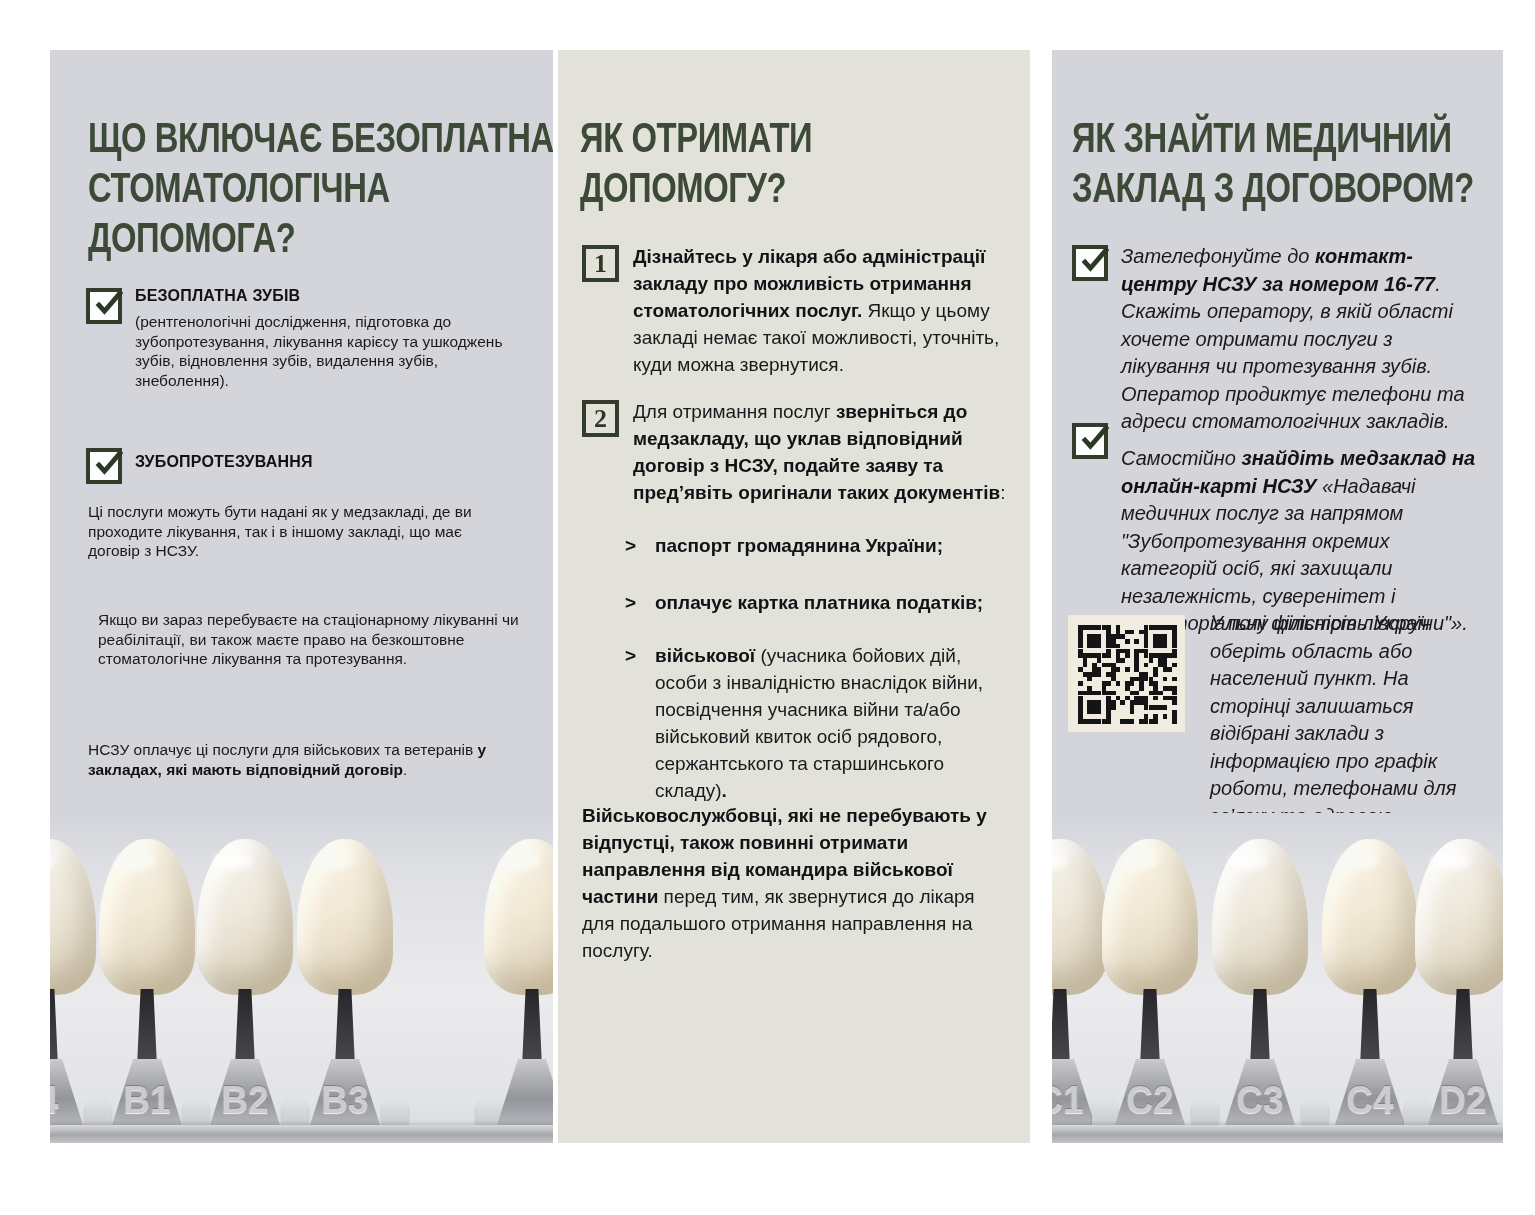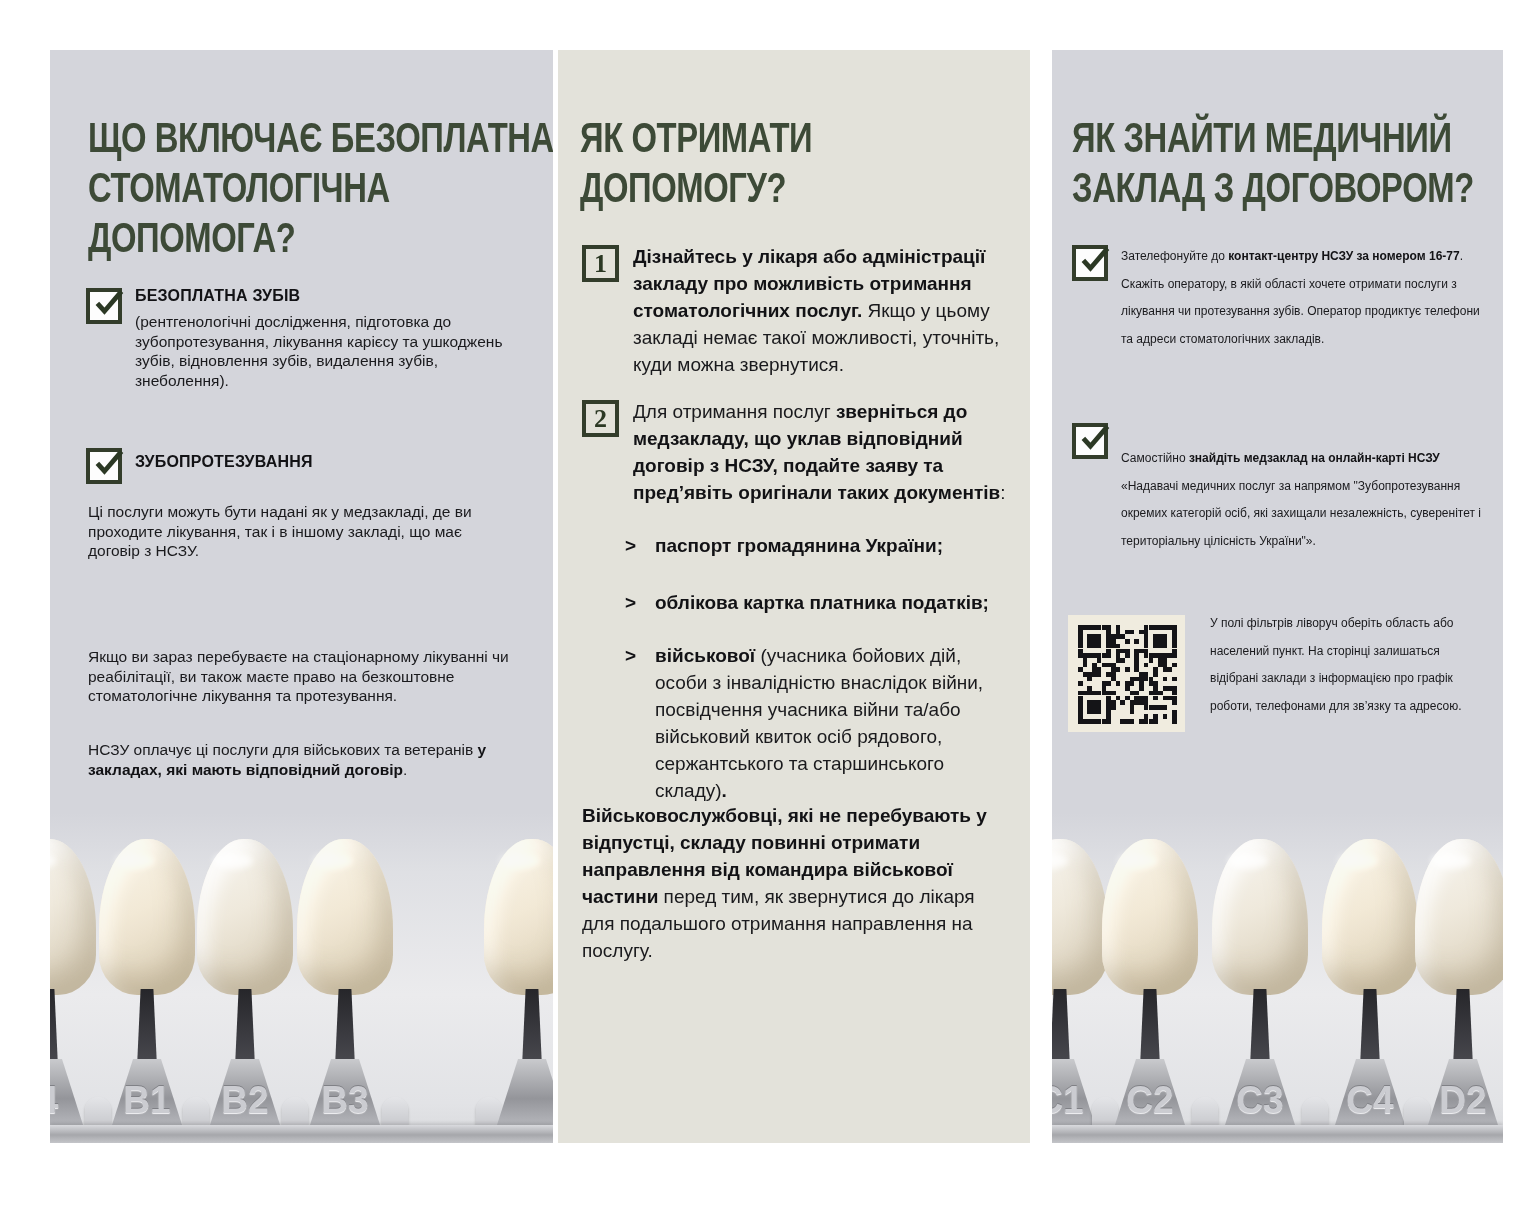--- a/index.html
+++ b/index.html
@@ -28,21 +28,21 @@
 
   .stepbox{
     flex:0 0 auto;width:29px;height:29px;border:4px solid #333d2b;margin-top:2px;
     display:flex;align-items:center;justify-content:center;
     font-family:"Liberation Serif", serif;font-weight:bold;font-size:26px;color:#2b3824;
     background:transparent;
   }
 
   .body-sm{font-size:15.5px;line-height:19.5px;}
   .body-md{font-size:19px;line-height:27px;}
-  .body-rt{font-size:12px;line-height:27.5px;}
+  .body-rt{font-size:20px;line-height:27.5px;font-style:italic;}
   b{font-weight:bold;color:#121215;}
   .item-title{font-weight:bold;font-size:16px;line-height:20px;color:#121215;letter-spacing:0.2px;}
   .para{position:absolute;}
 
   .bullet-row{position:absolute;display:flex;}
   .chev{flex:0 0 30px;font-weight:bold;font-size:19px;line-height:27px;color:#121215;}
 
   
   .photo{
     position:absolute;left:0;right:0;bottom:0;height:330px;
@@ -116,21 +116,21 @@
       <svg width="34" height="34" viewBox="0 0 24 24">
         <path d="M4.5 13 L9.5 18.5 L21.5 4.5" stroke="#2b3824" stroke-width="3.4" fill="none"></path>
       </svg>
     </div>
     <div style="width:372px;">
       <div class="item-title" style="margin-top:6px;">ЗУБОПРОТЕЗУВАННЯ</div>
     </div>
   </div>
 
   <div class="para body-sm" style="left:38px;top:452px;width:424px;"><span>Ці послуги можуть бути надані як у медзакладі, де ви проходите лікування, так і в іншому закладі, що має договір з НСЗУ.</span></div>
-  <div class="para body-sm" style="left:38px;top:560px;width:424px;margin-top:37px;"><span>Якщо ви зараз перебуваєте на стаціонарному лікуванні чи реабілітації, ви також маєте право на безкоштовне стоматологічне лікування та протезування.</span></div>
+  <div class="para body-sm" style="left:48px;top:560px;width:424px;"><span>Якщо ви зараз перебуваєте на стаціонарному лікуванні чи реабілітації, ви також маєте право на безкоштовне стоматологічне лікування та протезування.</span></div>
   <div class="para body-sm" style="left:38px;top:690px;width:424px;"><span>НСЗУ оплачує ці послуги для військових та ветеранів </span><b>у закладах, які мають відповідний договір</b><span>.</span></div>
 
   <div class="photo" id="photo-left">
       <div class="tooth" style="left: -50px;">
         <div class="crown"></div>
         <div class="stem"></div>
         <div class="holder"></div>
         <div class="tab-label">4</div>
       </div>
       <div class="bump" style="left: 34.5px;"></div>
@@ -181,28 +181,28 @@
     <div class="stepbox">2</div>
     <div class="body-md" style="width:382px;"><span>Для отримання послуг </span><b>зверніться до медзакладу, що уклав відповідний договір з НСЗУ, подайте заяву та пред’явіть оригінали таких документів</b><span>:</span></div>
   </div>
 
   <div class="bullet-row" style="left:67px;top:482px;width:384px;">
     <div class="chev">&gt;</div>
     <div class="body-md" style="width:352px;"><b>паспорт громадянина України;</b></div>
   </div>
   <div class="bullet-row" style="left:67px;top:539px;width:384px;">
     <div class="chev">&gt;</div>
-    <div class="body-md" style="width:352px;"><b>облікова картка платника податків;</b></div>
+    <div class="body-md" style="width:352px;"><b>оплачує картка платника податків;</b></div>
   </div>
   <div class="bullet-row" style="left:67px;top:592px;width:384px;">
     <div class="chev">&gt;</div>
     <div class="body-md" style="width:352px;"><b>військової </b><span>(учасника бойових дій, особи з інвалідністю внаслідок війни, посвідчення учасника війни та/або військовий квиток осіб рядового, сержантського та старшинського складу)</span><b>.</b></div>
   </div>
 
-  <div class="para body-md" style="left:24px;top:752px;width:420px;"><b>Військовослужбовці, які не перебувають у відпустці, складу повинні отримати направлення від командира військової частини</b><span> перед тим, як звернутися до лікаря для подальшого отримання направлення на послугу.</span></div>
+  <div class="para body-md" style="left:24px;top:752px;width:420px;"><b>Військовослужбовці, які не перебувають у відпустці, також повинні отримати направлення від командира військової частини</b><span> перед тим, як звернутися до лікаря для подальшого отримання направлення на послугу.</span></div>
 </section>
 
 <section id="panel-right" class="panel">
   <div class="heading" style="left:20px;top:62px;">
     <span>ЯК ЗНАЙТИ МЕДИЧНИЙ</span>
     <span>ЗАКЛАД З ДОГОВОРОМ?</span>
   </div>
 
   <div class="check-row" style="left:20px;top:193px;width:420px;">
     <div class="checkbox">

